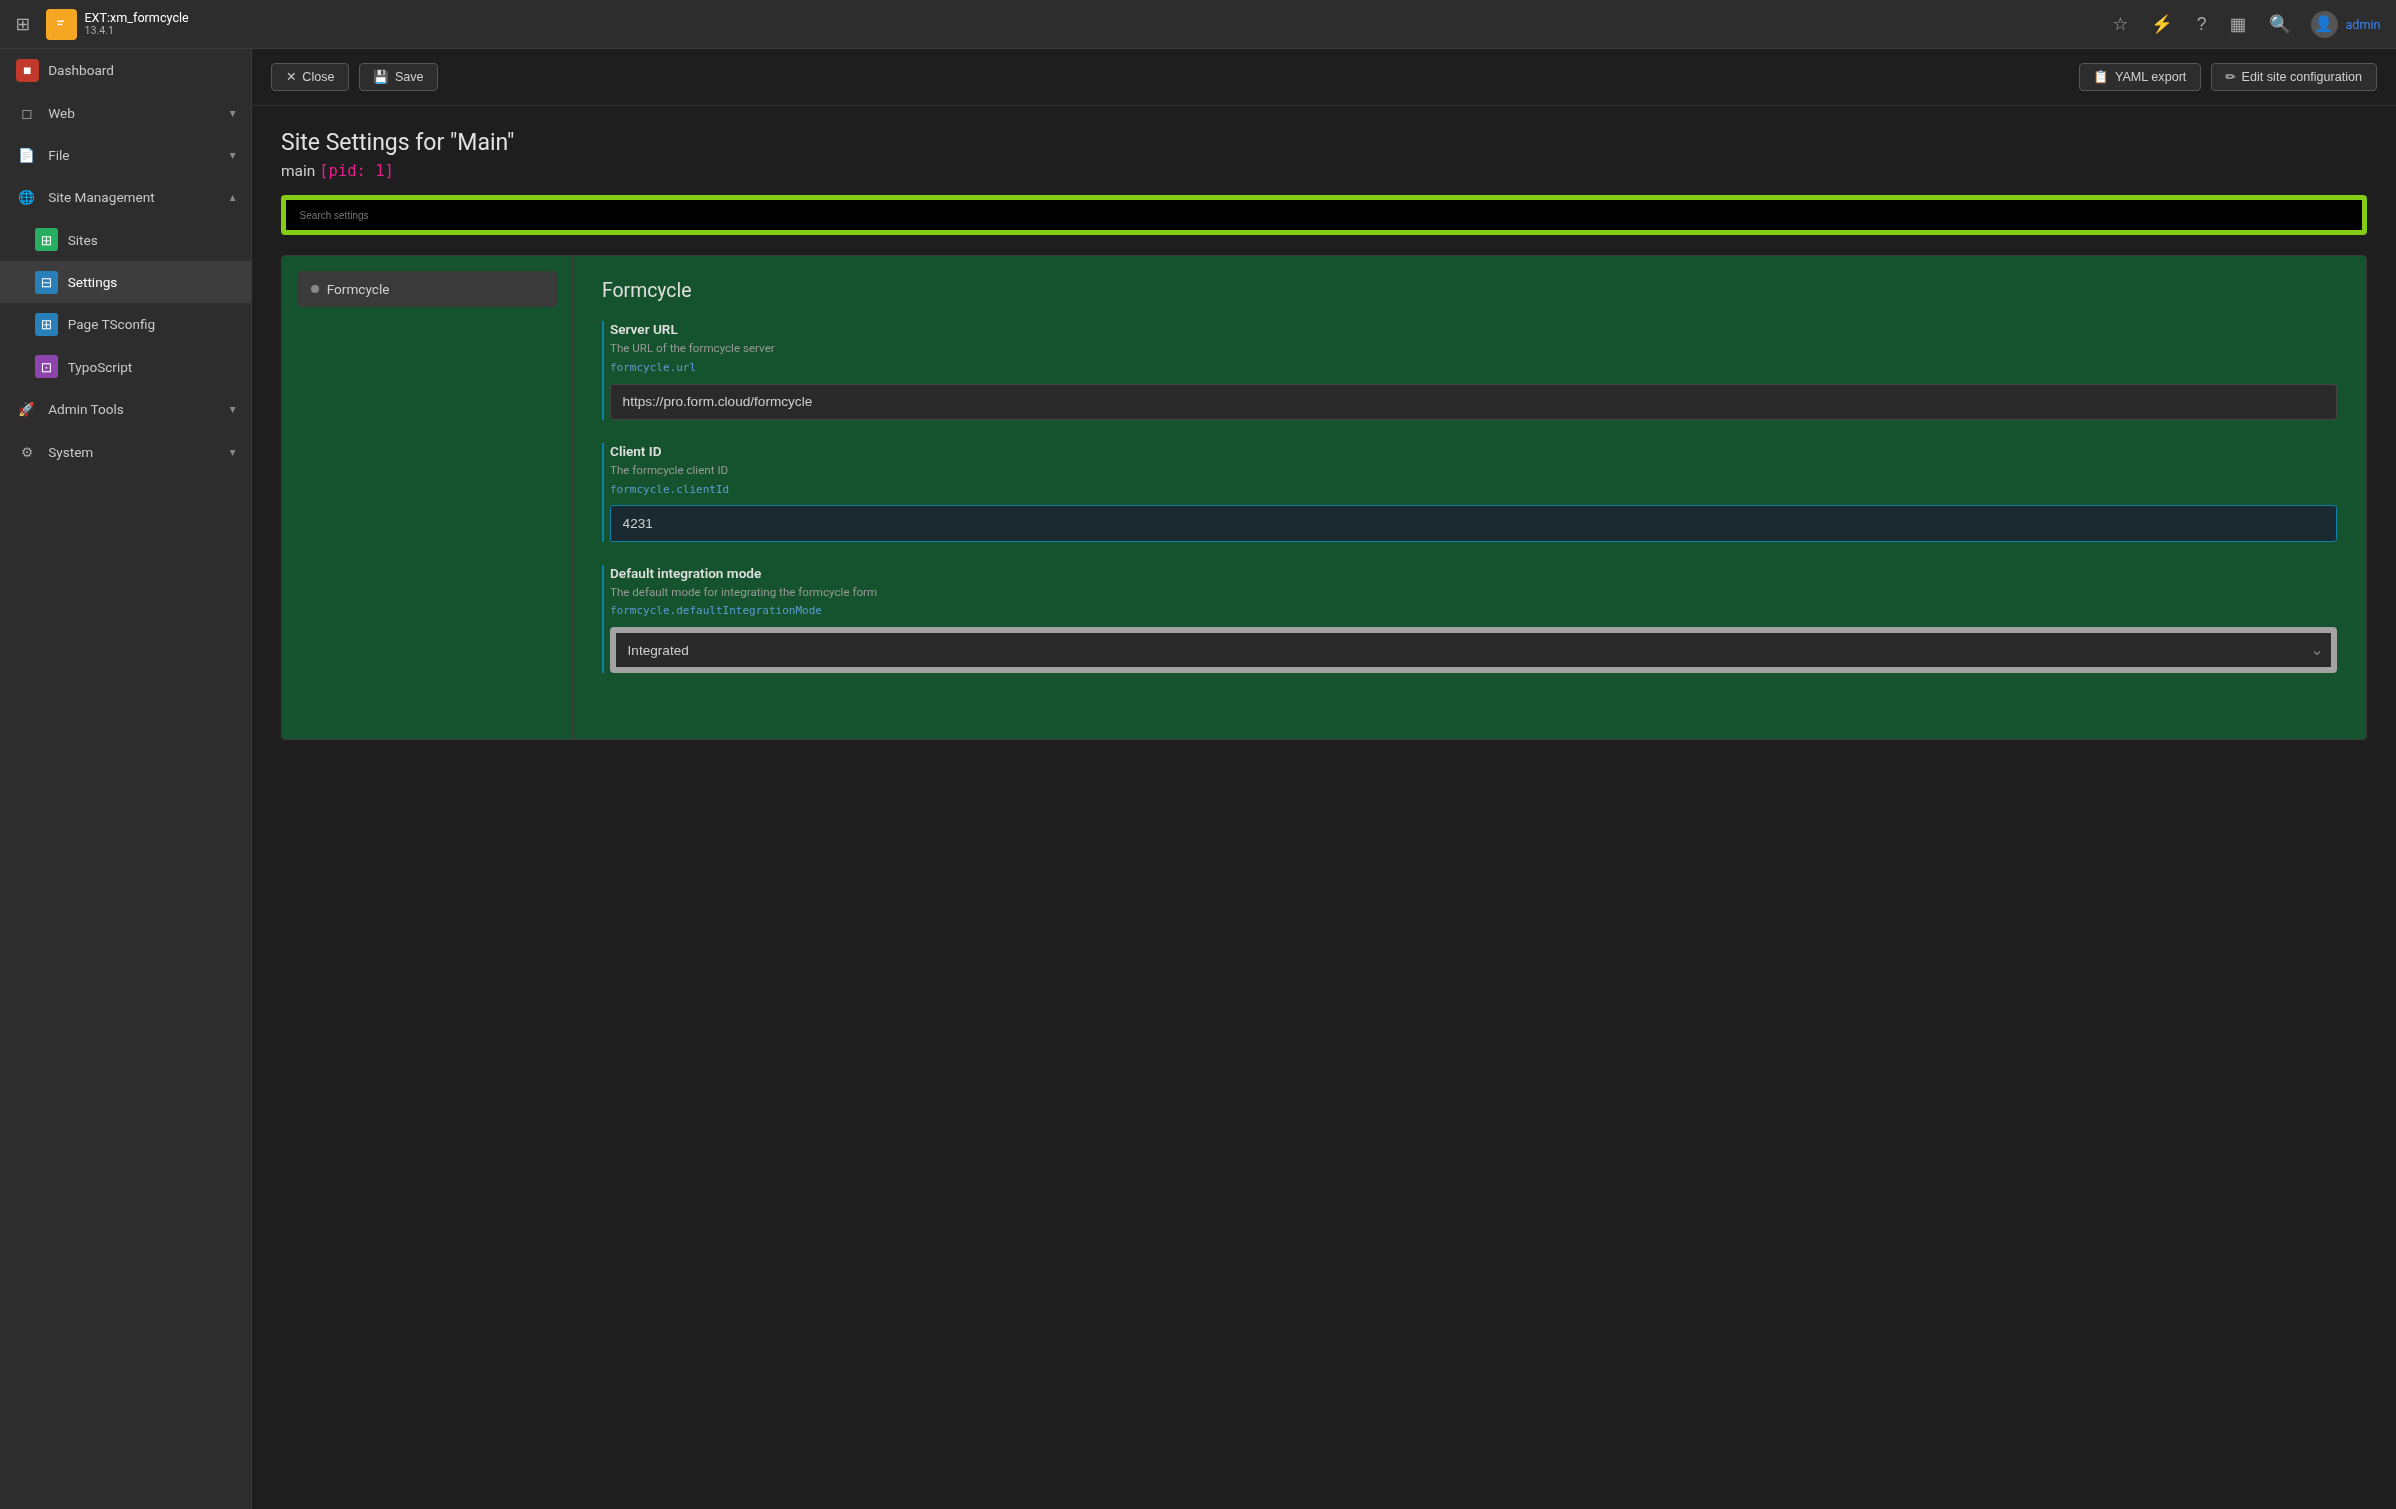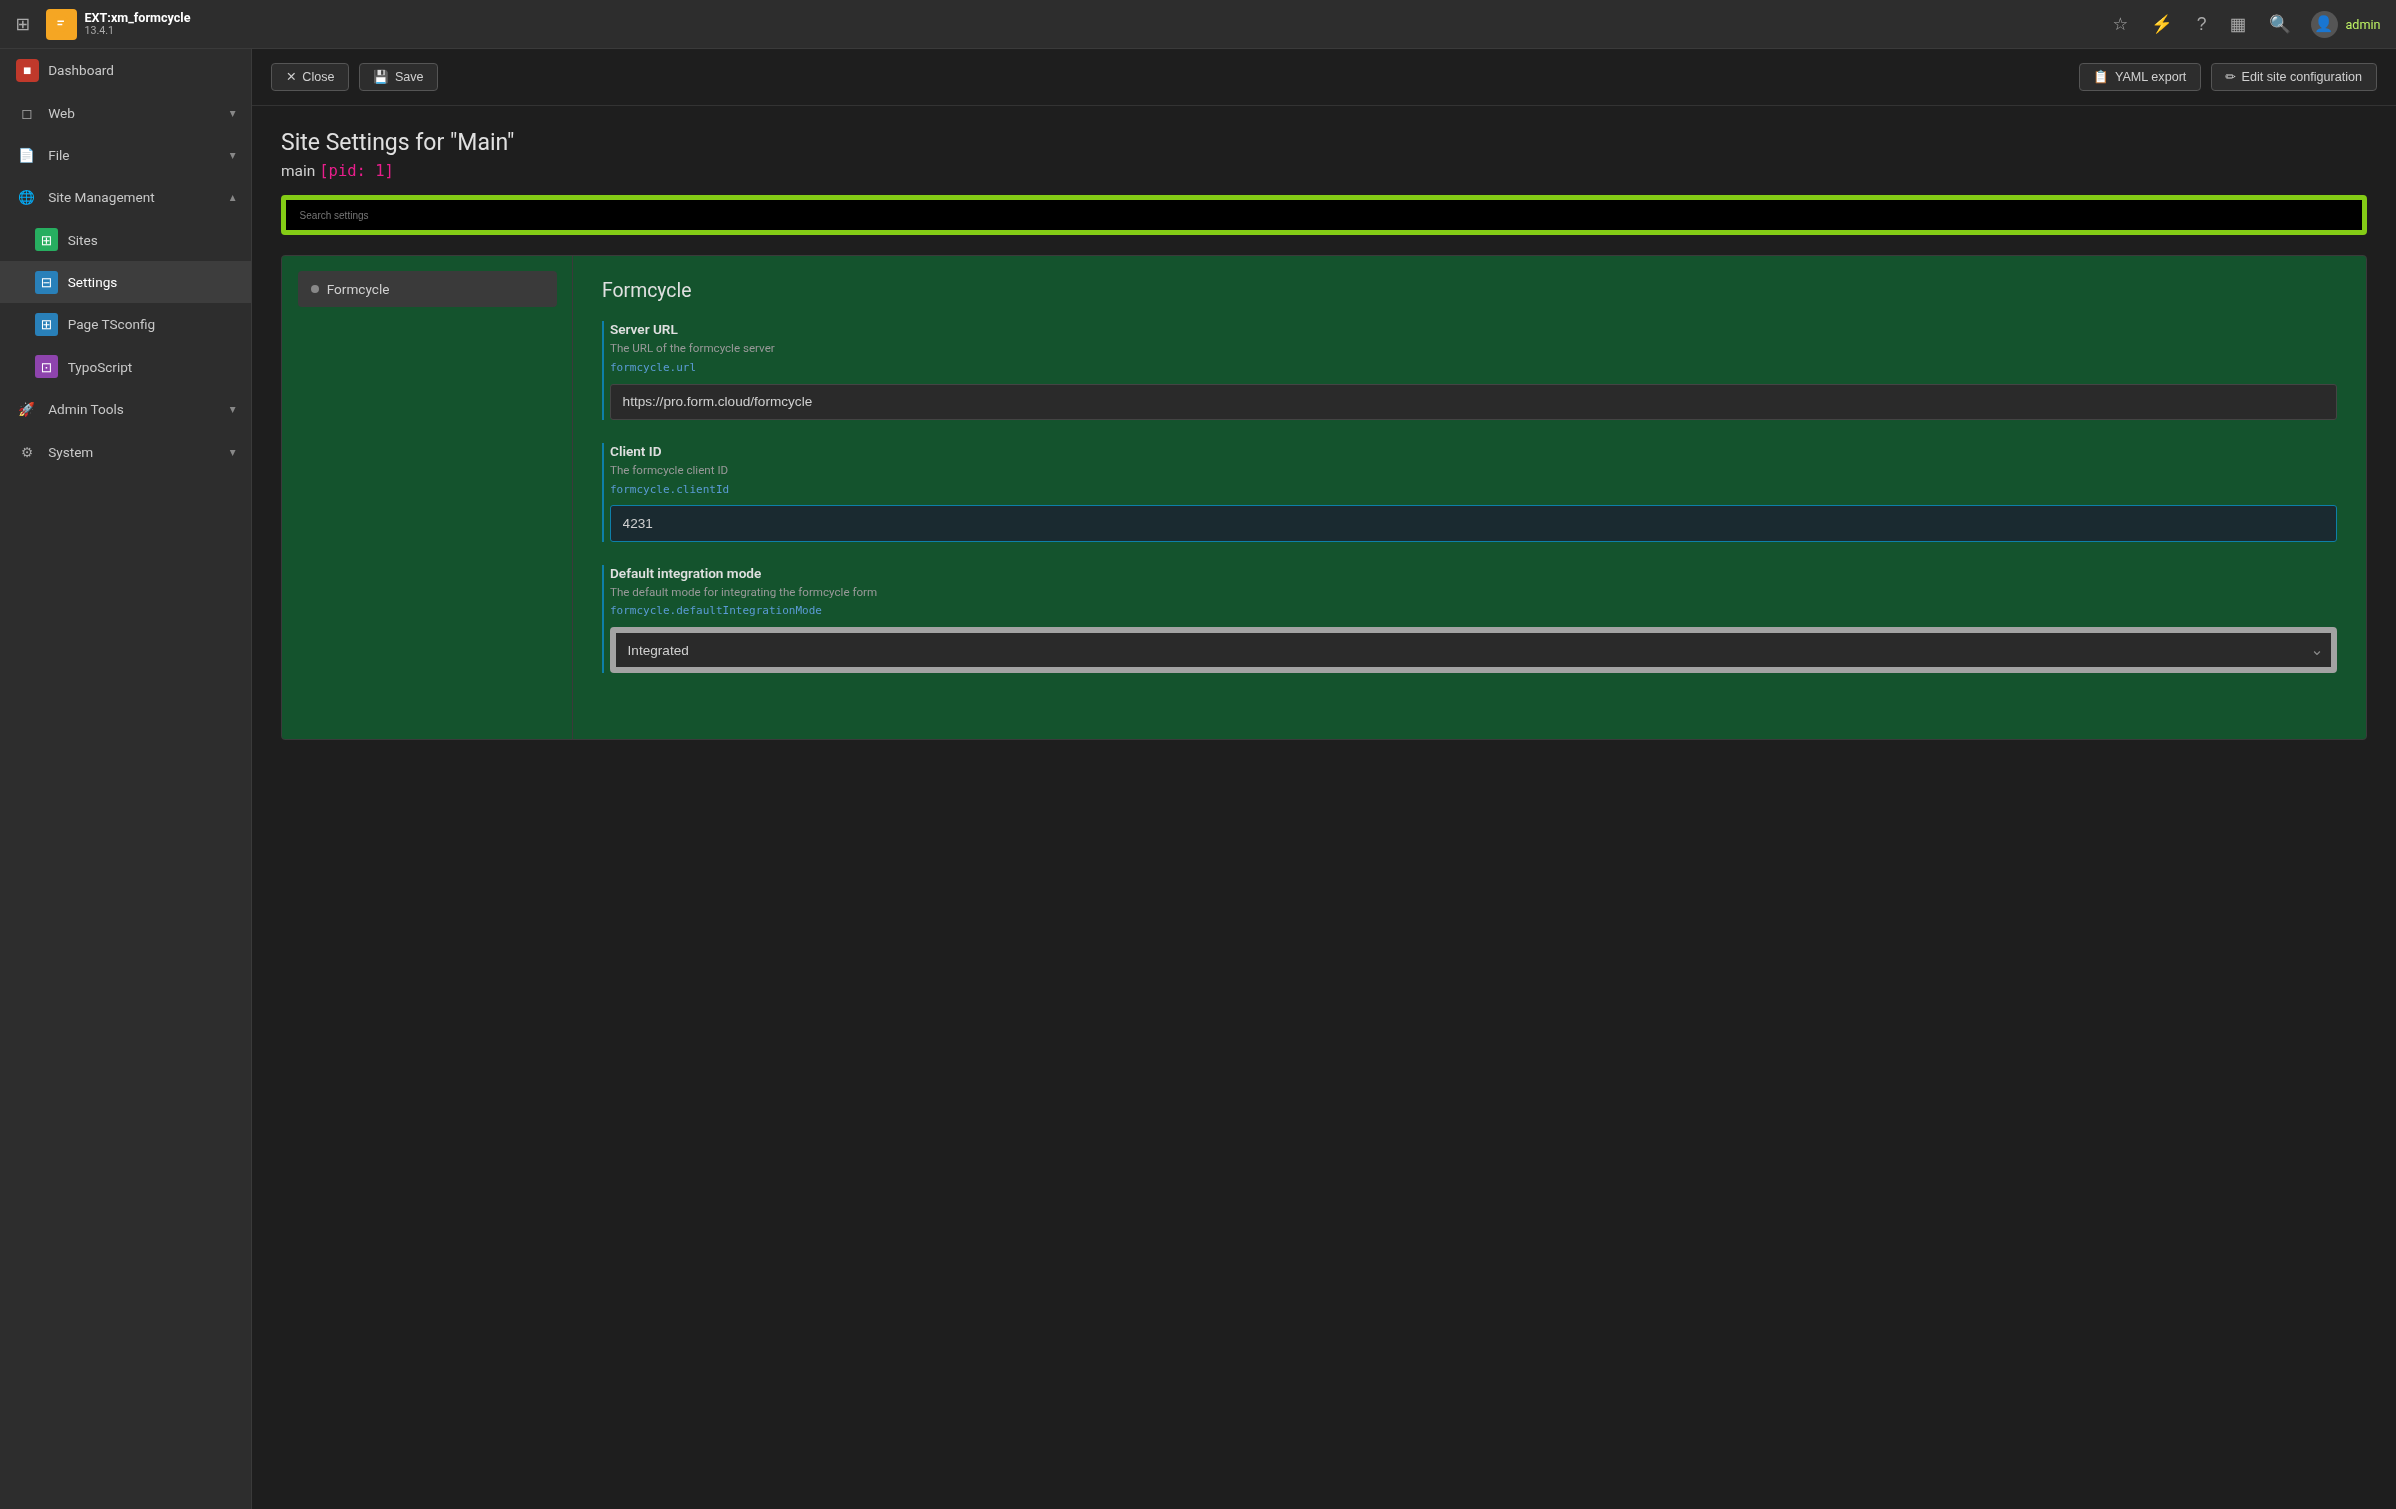--- a/index.html
+++ b/index.html
@@ -38,21 +38,21 @@
       font-size: 15.5px;
     }
     .topbar-title {
       display: flex;
       flex-direction: column;
       line-height: 1.2;
     }
     .topbar-title-main {
       font-size: 12.6px;
       color: #fff;
-      font-weight: 700;
+      font-weight: 400;
     }
     .topbar-title-sub {
       font-size: 10.7px;
       color: #aaa;
     }
     .grid-icon {
       color: #aaa;
       font-size: 17.5px;
       margin-right: 3.9px;
       cursor: pointer;
@@ -81,21 +81,21 @@
       width: 27px;
       height: 27px;
       border-radius: 50%;
       background: #555;
       display: flex;
       align-items: center;
       justify-content: center;
       font-size: 15.5px;
       color: #ccc;
     }
-    .topbar-username { color: #bef264; font-size: 12.6px; }
+    .topbar-username { color: #3b82f6; font-size: 12.6px; }
 
     
     .app-body {
       display: flex;
       height: calc(100vh - 49px);
     }
 
     
     .sidebar {
       width: 252px;

